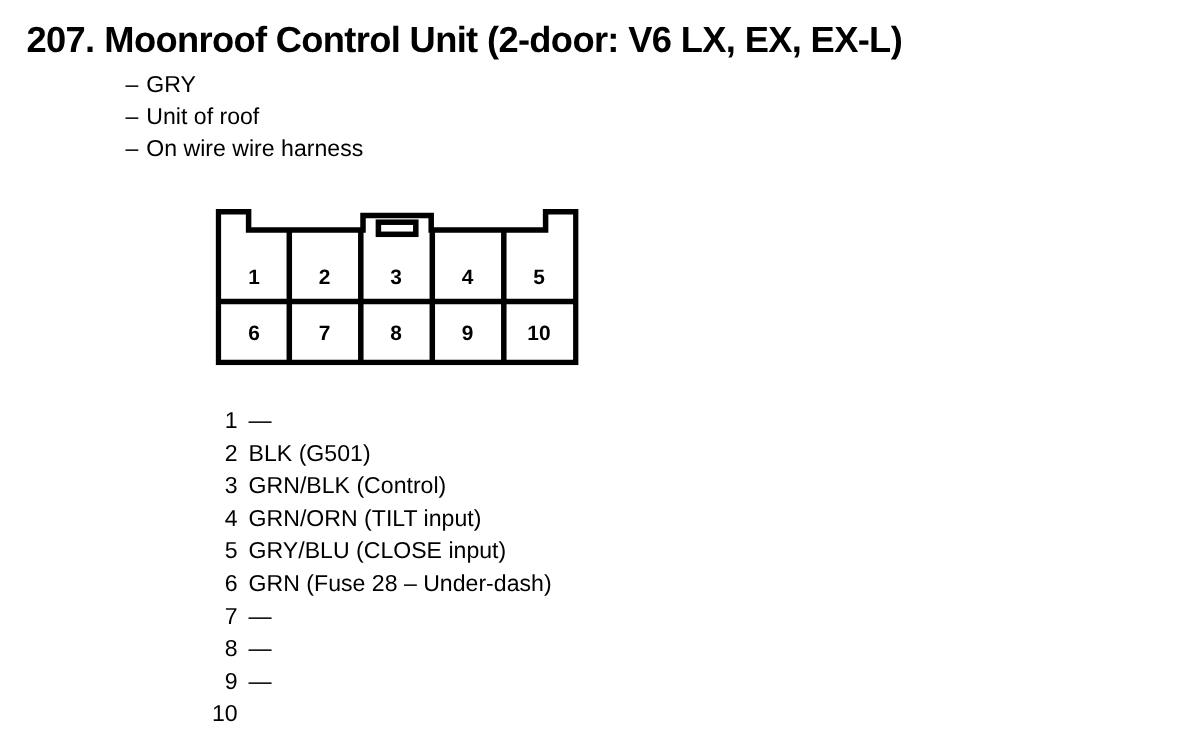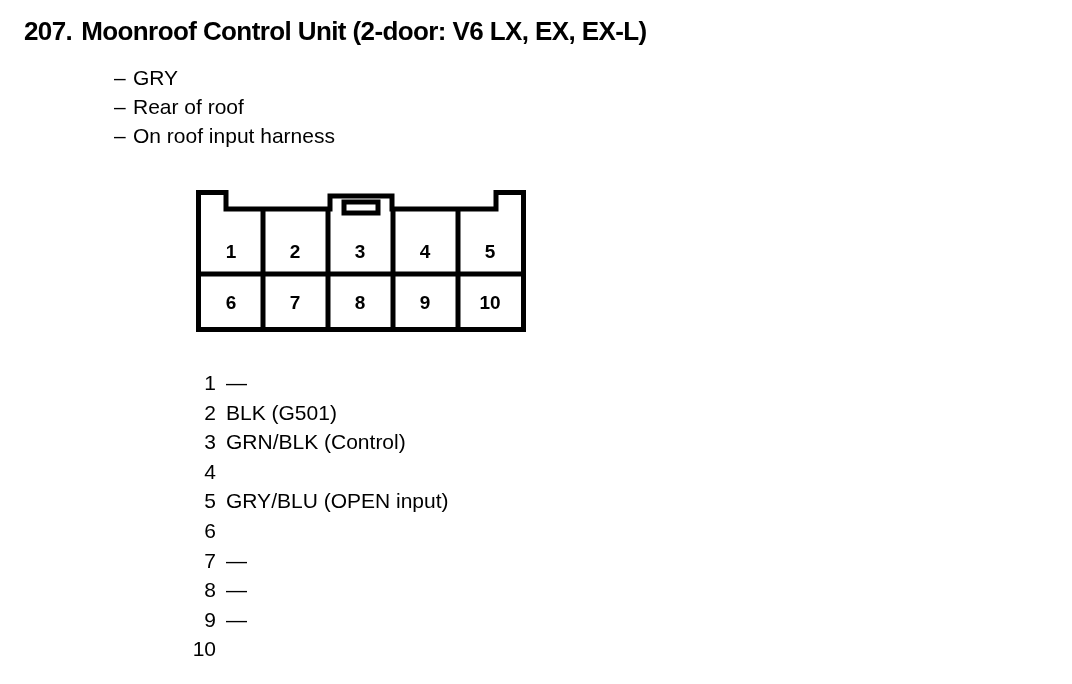--- a/index.html
+++ b/index.html
@@ -16,21 +16,21 @@
     font-family: "Liberation Sans", sans-serif;
     color: #000000;
     -webkit-font-smoothing: none;
   }
 
   
   .title {
     position: absolute;
     left: 24px;
     top: 17px;
-    font-size: 26px;
+    font-size: 33px;
     font-weight: bold;
     letter-spacing: -0.6px;
     white-space: nowrap;
     line-height: 1.15;
   }
   .title .num {
     display: inline-block;
     margin-right: 9px;
   }
 
@@ -102,25 +102,25 @@
   <span class="num">207.</span><span>Moonroof Control Unit (2-door: V6 LX, EX, EX-L)</span>
 </div>
 
 <div class="subtitle-block">
   <div class="sub-line">
     <span class="sub-dash">–</span>
     <span>GRY</span>
   </div>
   <div class="sub-line">
     <span class="sub-dash">–</span>
-    <span>Rear of roof</span>
+    <span>Unit of roof</span>
   </div>
   <div class="sub-line">
     <span class="sub-dash">–</span>
-    <span>On roof input harness</span>
+    <span>On wire wire harness</span>
   </div>
 </div>
 
 <div class="connector">
   <svg width="330" height="142" viewBox="0 0 330 142" xmlns="http://www.w3.org/2000/svg">
 
     <g>
       <path d="
           M 2.5 2.5
           L 30 2.5
@@ -175,27 +175,29 @@
   <div class="pin-row">
     <span class="pin-idx">2</span>
     <span class="pin-desc">BLK (G501)</span>
   </div>
   <div class="pin-row">
     <span class="pin-idx">3</span>
     <span class="pin-desc">GRN/BLK (Control)</span>
   </div>
   <div class="pin-row">
     <span class="pin-idx">4</span>
+    <span class="pin-desc">GRN/ORN (TILT input)</span>
   </div>
   <div class="pin-row">
     <span class="pin-idx">5</span>
-    <span class="pin-desc">GRY/BLU (OPEN input)</span>
+    <span class="pin-desc">GRY/BLU (CLOSE input)</span>
   </div>
   <div class="pin-row">
     <span class="pin-idx">6</span>
+    <span class="pin-desc">GRN (Fuse 28 – Under-dash)</span>
   </div>
   <div class="pin-row">
     <span class="pin-idx">7</span>
     <span class="pin-desc">—</span>
   </div>
   <div class="pin-row">
     <span class="pin-idx">8</span>
     <span class="pin-desc">—</span>
   </div>
   <div class="pin-row">

